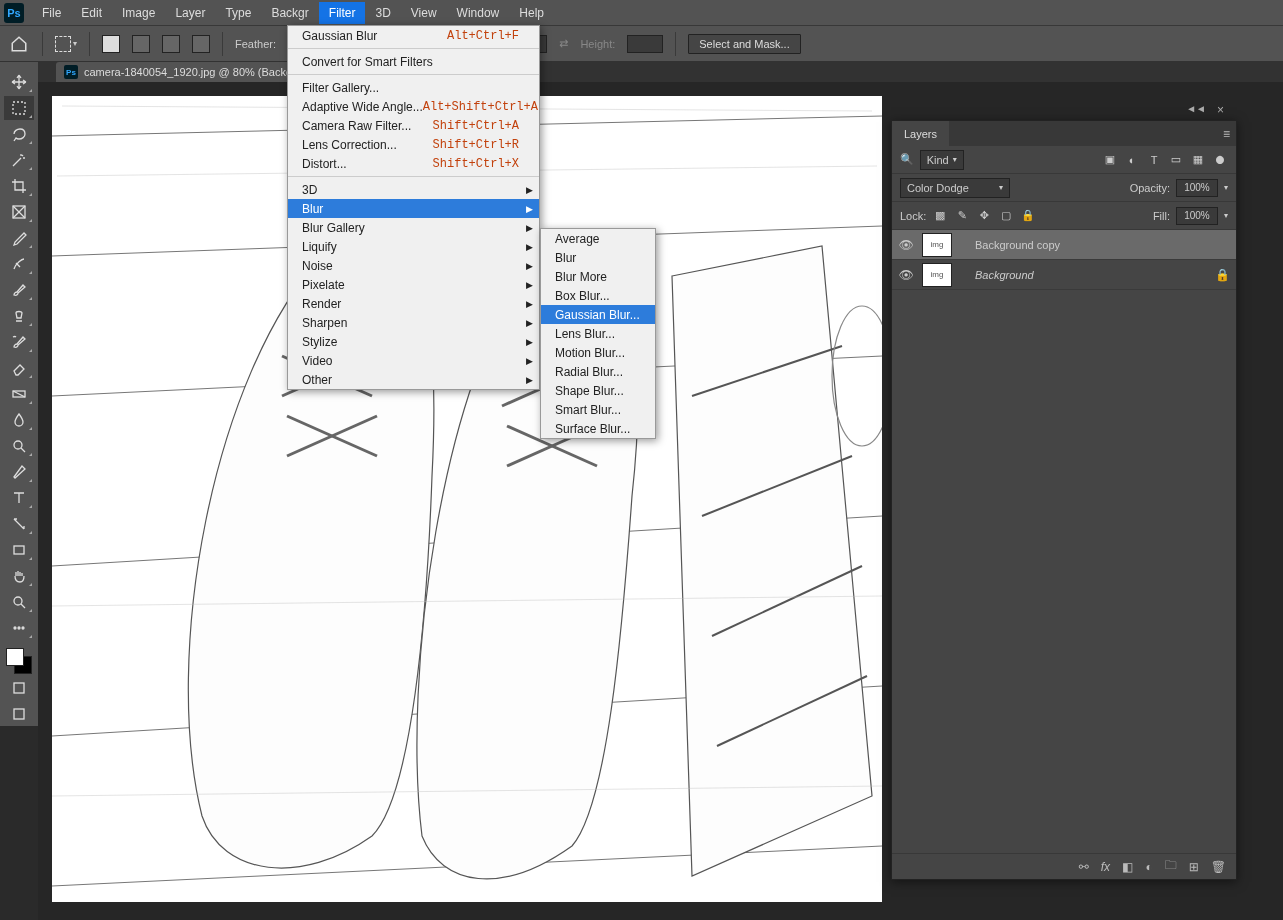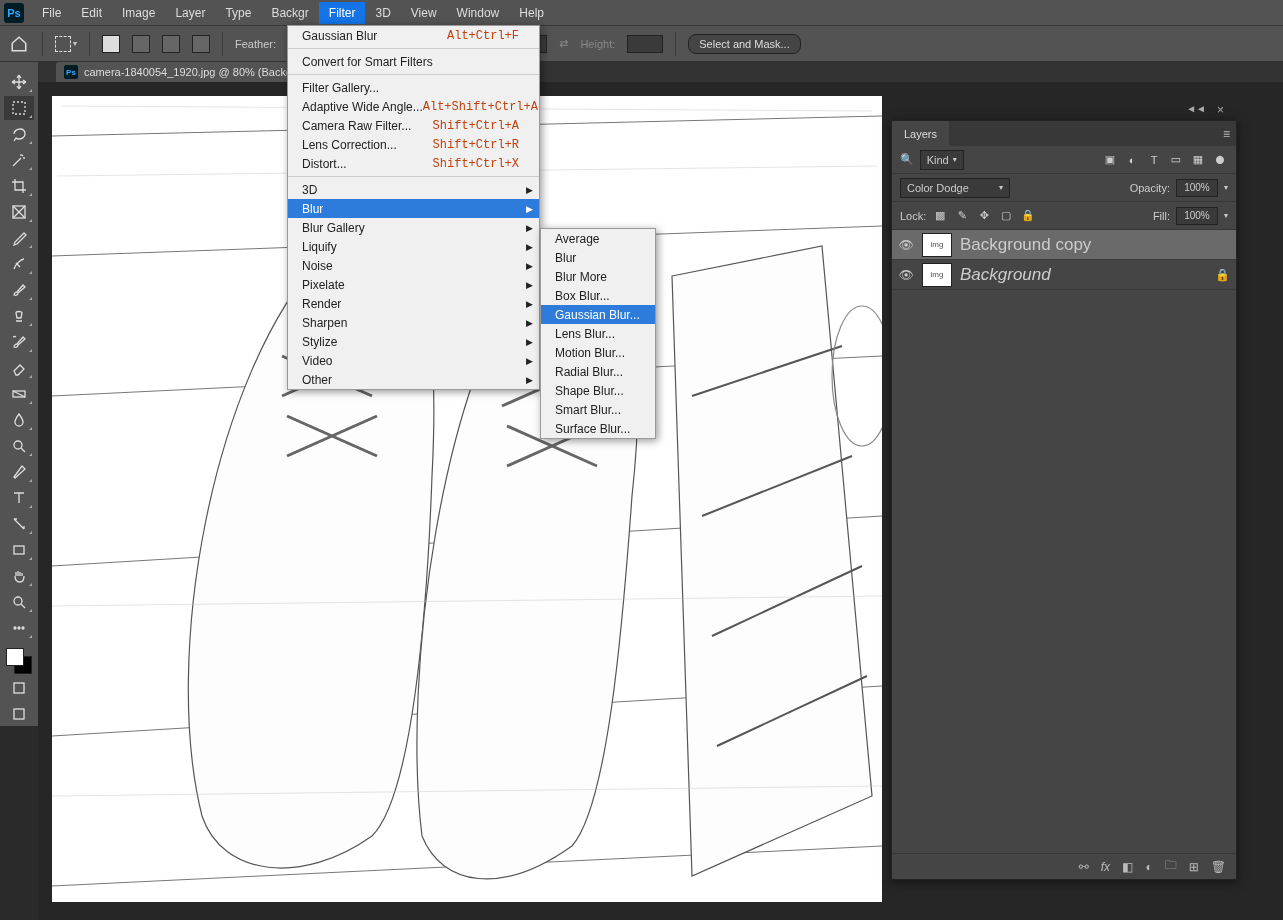--- a/index.html
+++ b/index.html
@@ -6,21 +6,21 @@
 body { background:#2a2a2a; width:1283px; height:920px; overflow:hidden; position:relative; color:#ccc; font-size:12px; }
 .menubar { height:25px; background:#535353; display:flex; align-items:center; padding-left:4px; }
 .menubar .logo { width:20px; height:20px; background:#001d26; color:#31a8ff; display:flex; align-items:center; justify-content:center; font-weight:bold; font-size:11px; border-radius:3px; margin-right:8px; }
 .menubar .mitem { padding:4px 10px; color:#ddd; cursor:default; }
 .menubar .mitem.sel { background:#1473e6; color:#fff; }
 .optbar { height:36px; background:#535353; border-top:1px solid #383838; display:flex; align-items:center; padding:0 8px; gap:12px; font-size:11px; }
 .optbar .home { width:22px; height:22px; display:flex; align-items:center; justify-content:center; }
 .optbar .sep { width:1px; height:24px; background:#3a3a3a; }
 .optbar .sqpick { width:18px; height:18px; border:1px solid #222; display:inline-block; }
 .optbar .field { width:36px; height:18px; background:#3a3a3a; border:1px solid #222; }
-.optbar .btn { background:#454545; border:1px solid #222; padding:3px 10px; color:#ddd; font-size:11px; border-radius:8px; }
+.optbar .btn { background:#454545; border:1px solid #222; padding:3px 10px; color:#ddd; font-size:11px; border-radius:1px; }
 .tabbar { height:21px; background:#323232; display:flex; align-items:flex-end; padding-left:56px; }
 .doctab { background:#535353; height:20px; display:flex; align-items:center; padding:0 8px; font-size:11px; color:#ddd; gap:6px; border-top-left-radius:3px; border-top-right-radius:3px; }
 .doctab .psicon { width:14px; height:14px; background:#001d26; color:#31a8ff; display:flex; align-items:center; justify-content:center; font-size:8px; font-weight:bold; border-radius:2px; }
 .doctab .x { color:#aaa; margin-left:4px; }
 .workspace { position:absolute; left:38px; top:82px; right:0; bottom:0; background:#262626; }
 .canvas { position:absolute; left:14px; top:14px; width:830px; height:806px; background:#fff; overflow:hidden; }
 .canvas svg { width:100%; height:100%; }
 .toolbar { position:absolute; left:0; top:62px; width:38px; background:#535353; padding-top:8px; display:flex; flex-direction:column; align-items:center; gap:2px; }
 .tool { width:30px; height:24px; display:flex; align-items:center; justify-content:center; color:#ddd; position:relative; }
 .tool.sel { background:#3a3a3a; }
@@ -47,21 +47,21 @@
 .panel .row2 { height:28px; display:flex; align-items:center; padding:0 8px; gap:6px; border-bottom:1px solid #383838; font-size:11px; }
 .panel .row2 .select { background:#3a3a3a; border:1px solid #222; height:20px; padding:0 6px; display:flex; align-items:center; gap:4px; }
 .panel .row2 .picon { width:16px; height:16px; display:flex; align-items:center; justify-content:center; color:#ccc; }
 .panel .spacer { flex:1; }
 .panel .pct { width:42px; height:18px; background:#3a3a3a; border:1px solid #222; display:flex; align-items:center; justify-content:center; font-size:10px; }
 .panel .layers { }
 .panel .lrow { height:30px; display:flex; align-items:center; padding:0 6px; gap:8px; border-bottom:1px solid #3a3a3a; }
 .panel .lrow.sel { background:#6a6a6a; }
 .panel .eye { width:16px; height:16px; display:flex; align-items:center; justify-content:center; }
 .panel .thumb { width:30px; height:24px; background:#fff; border:1px solid #222; display:flex; align-items:center; justify-content:center; font-size:8px; color:#555; }
-.panel .lname { font-size:17px; }
+.panel .lname { font-size:11px;margin-left:15px; }
 .panel .lrow .lockico { margin-left:auto; color:#bbb; }
 .panel .lrow em { font-style:italic; }
 .panel .pfoot { position:absolute; bottom:0; left:0; right:0; height:26px; border-top:1px solid #383838; display:flex; align-items:center; justify-content:flex-end; gap:12px; padding:0 10px; color:#bbb; }
 .caret { font-size:8px; }
 </style>
 </head>
 <body>
 
 <div class="menubar">
   <div class="logo">Ps</div>

